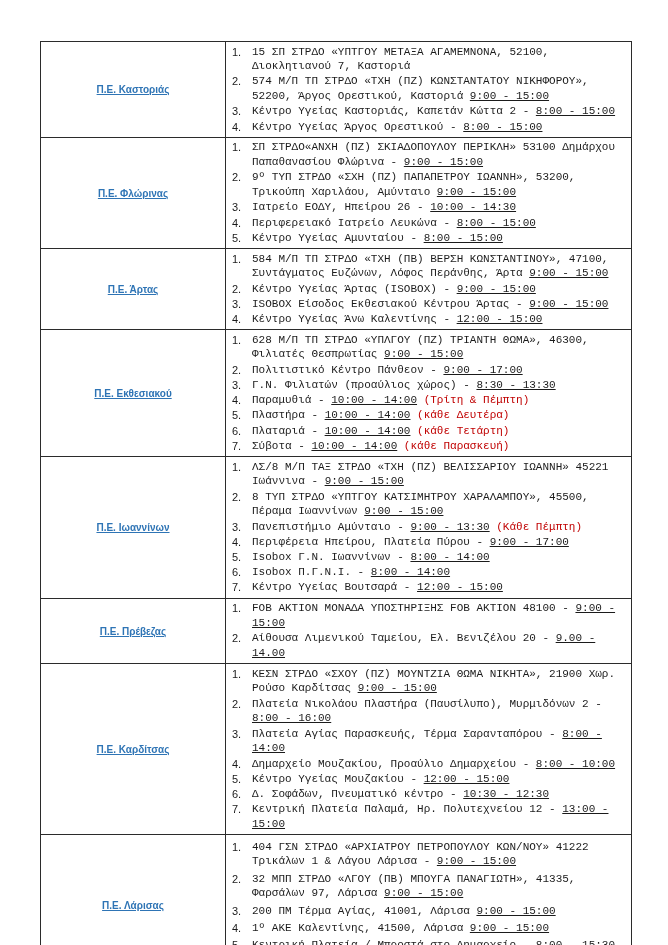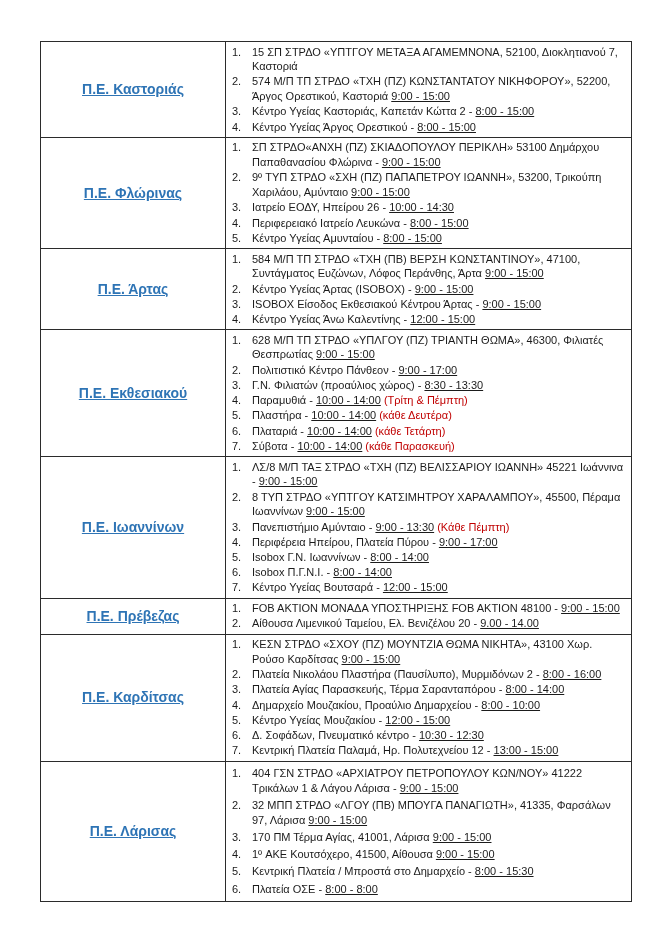--- a/index.html
+++ b/index.html
@@ -20,33 +20,33 @@
   }
   table.centers td{
     border:1.5px solid #2b2b2b;
     vertical-align:middle;
     padding:2px 4px;
   }
   td.cell-label{
     width:176px;text-align:center;
   }
   .region-label{
-    color:#2E74B5;font-weight:bold;text-decoration:underline;font-size:14px;margin-top:16px;
+    color:#2E74B5;font-weight:bold;text-decoration:underline;font-size:10px;margin-top:16px;
   }
   tr.section-row td{
     background:#B4C6E7;
     padding:2px 4px;
   }
   .section-label{
     color:#1F3864;font-weight:bold;text-decoration:underline;font-size:11.5px;
   }
   td.cell-items{vertical-align:middle;padding:3px 6px 3px 4px;}
   .item{display:flex;align-items:flex-start;margin:0.5px 0;}
   .item .num{flex:0 0 20px;padding-left:2px;}
-  .item .body{flex:1 1 auto;padding-right:2px;}
+  .item .body{flex:1 1 auto;padding-right:2px;font-family:Liberation Mono, monospace;}
   .hours{text-decoration:underline;}
   .note{color:#C00000;text-align:right;}
   tr.row-larisa .item{margin:2.5px 0;}
 </style>
 </head>
 <body>
 
 <div class="page">
   <table class="centers">
     <tbody>
@@ -194,21 +194,21 @@
               <span class="num">2.</span>
               <span class="body"><span>Αίθουσα Λιμενικού Ταμείου, Ελ. Βενιζέλου 20 - </span><span class="hours">9.00 - 14.00</span></span>
             </div>
           </td>
         </tr>
         <tr>
           <td class="cell-label"><span class="region-label">Π.Ε. Καρδίτσας</span></td>
           <td class="cell-items">
             <div class="item">
               <span class="num">1.</span>
-              <span class="body"><span>ΚΕΣΝ ΣΤΡΔΟ «ΣΧΟΥ (ΠΖ) ΜΟΥΝΤΖΙΑ ΘΩΜΑ ΝΙΚΗΤΑ», 43100 Χωρ. Ρούσο Καρδίτσας </span><span class="hours">9:00 - 15:00</span></span>
+              <span class="body"><span>ΚΕΣΝ ΣΤΡΔΟ «ΣΧΟΥ (ΠΖ) ΜΟΥΝΤΖΙΑ ΘΩΜΑ ΝΙΚΗΤΑ», 21900 Χωρ. Ρούσο Καρδίτσας </span><span class="hours">9:00 - 15:00</span></span>
             </div>
             <div class="item">
               <span class="num">2.</span>
               <span class="body"><span>Πλατεία Νικολάου Πλαστήρα (Παυσίλυπο), Μυρμιδόνων 2 - </span><span class="hours">8:00 - 16:00</span></span>
             </div>
             <div class="item">
               <span class="num">3.</span>
               <span class="body"><span>Πλατεία Αγίας Παρασκευής, Τέρμα Σαρανταπόρου - </span><span class="hours">8:00 - 14:00</span></span>
             </div>
             <div class="item">
@@ -235,25 +235,25 @@
             <div class="item">
               <span class="num">1.</span>
               <span class="body"><span>404 ΓΣΝ ΣΤΡΔΟ «ΑΡΧΙΑΤΡΟΥ ΠΕΤΡΟΠΟΥΛΟΥ ΚΩΝ/ΝΟΥ» 41222 Τρικάλων 1 &amp; Λάγου Λάρισα - </span><span class="hours">9:00 - 15:00</span></span>
             </div>
             <div class="item">
               <span class="num">2.</span>
               <span class="body"><span>32 ΜΠΠ ΣΤΡΔΟ «ΛΓΟΥ (ΠΒ) ΜΠΟΥΓΑ ΠΑΝΑΓΙΩΤΗ», 41335, Φαρσάλων 97, Λάρισα </span><span class="hours">9:00 - 15:00</span></span>
             </div>
             <div class="item">
               <span class="num">3.</span>
-              <span class="body"><span>170 ΠΜ Τέρμα Αγίας, 41001, Λάρισα </span><span class="hours">9:00 - 15:00</span></span>
-            </div>
-            <div class="item">
-              <span class="num">4.</span>
-              <span class="body"><span>1º ΑΚΕ Κουτσόχερο, 41500, Αίθουσα </span><span class="hours">9:00 - 15:00</span></span>
+              <span class="body"><span>200 ΠΜ Τέρμα Αγίας, 41001, Λάρισα </span><span class="hours">9:00 - 15:00</span></span>
+            </div>
+            <div class="item">
+              <span class="num">4.</span>
+              <span class="body"><span>1º ΑΚΕ Καλεντίνης, 41500, Λάρισα </span><span class="hours">9:00 - 15:00</span></span>
             </div>
             <div class="item">
               <span class="num">5.</span>
               <span class="body"><span>Κεντρική Πλατεία / Μπροστά στο Δημαρχείο - </span><span class="hours">8:00 - 15:30</span></span>
             </div>
             <div class="item">
               <span class="num">6.</span>
               <span class="body"><span>Πλατεία ΟΣΕ - </span><span class="hours">8:00 - 8:00</span></span>
             </div>
           </td>

